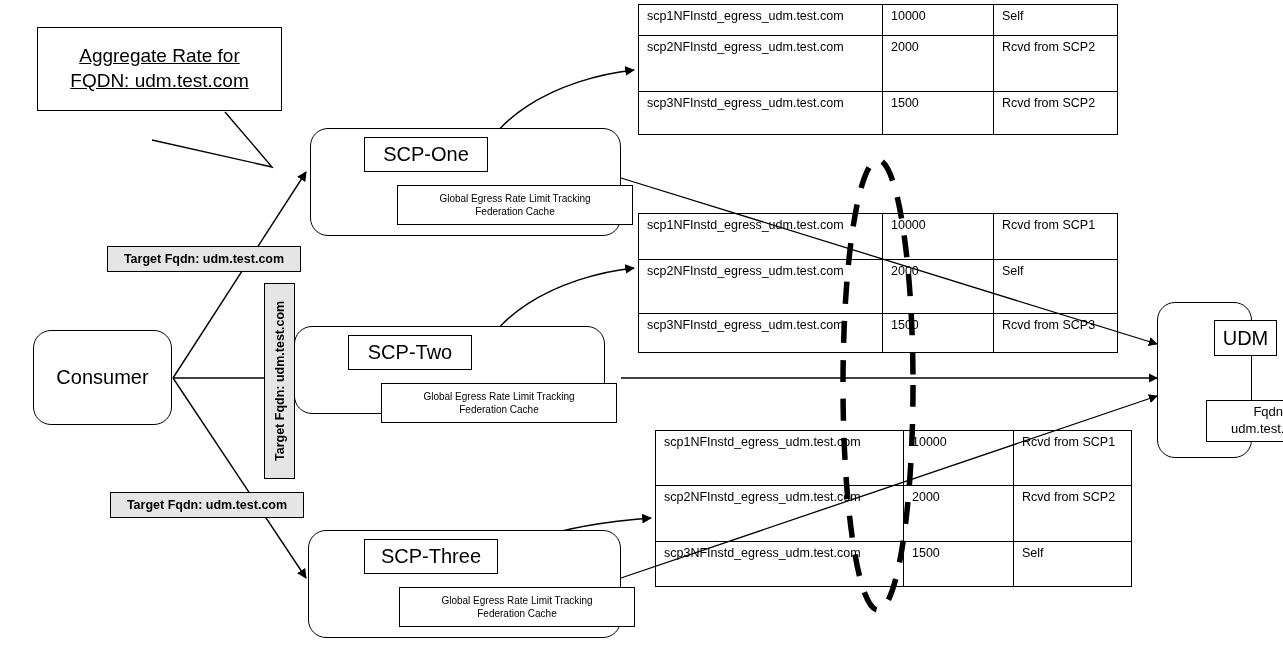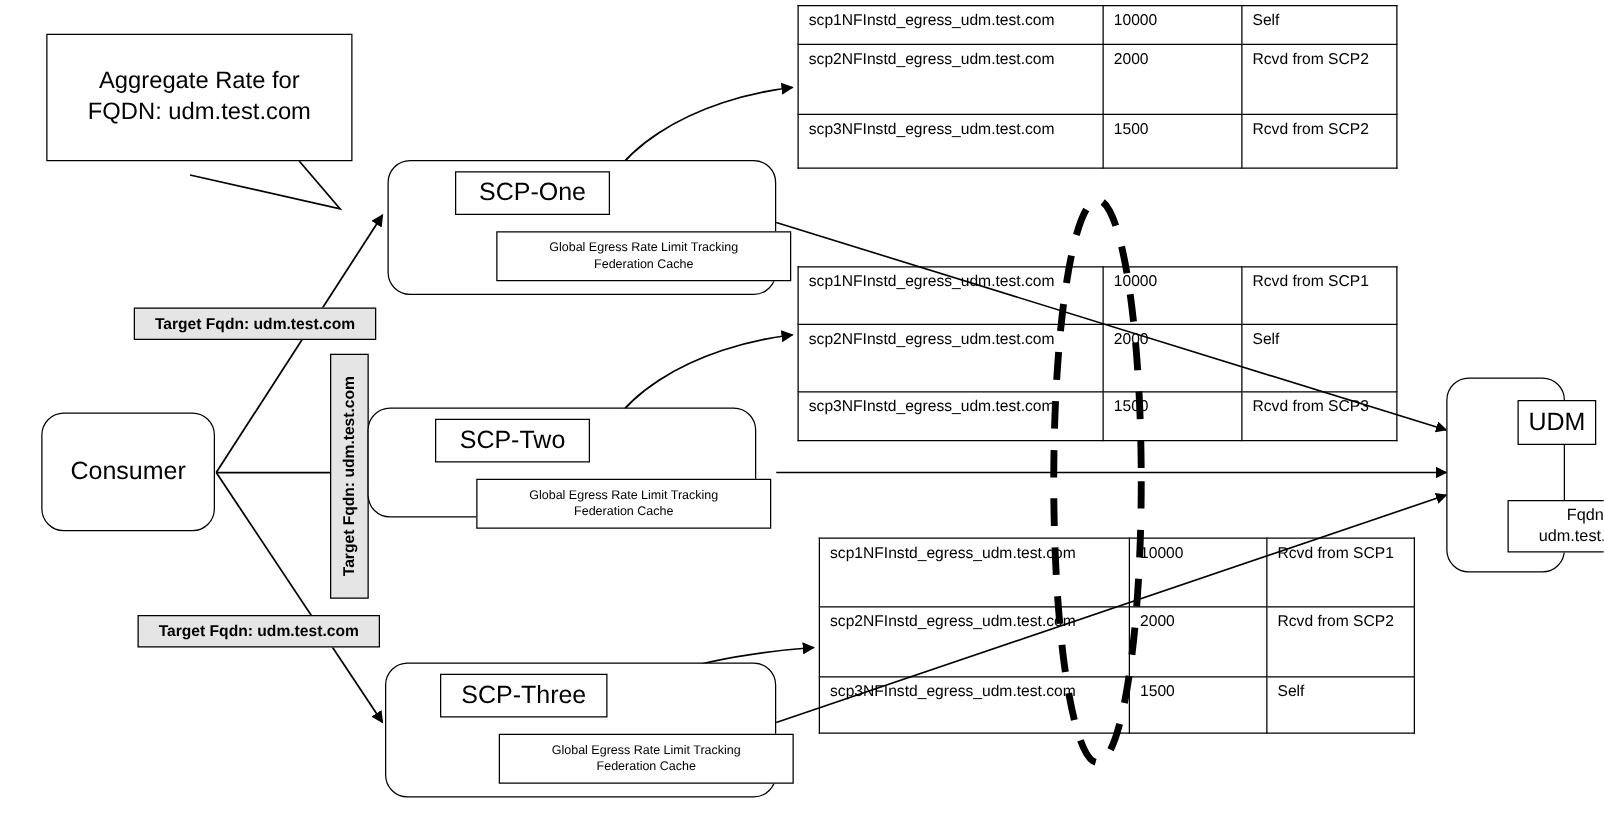--- a/index.html
+++ b/index.html
@@ -137,21 +137,21 @@
 
     <line x1="621" y1="178" x2="1157" y2="344" stroke="#000" stroke-width="1.3" marker-end="url(#arrow)"></line>
 
     <line x1="621" y1="378" x2="1157" y2="378" stroke="#000" stroke-width="1.3" marker-end="url(#arrow)"></line>
 
     <line x1="621" y1="578" x2="1157" y2="396" stroke="#000" stroke-width="1.3" marker-end="url(#arrow)"></line>
 
     <ellipse cx="878" cy="385" rx="35" ry="225" fill="none" stroke="#000" stroke-width="5.5" stroke-dasharray="22 17"></ellipse>
   </svg>
 
-  <div class="callout" style="left:37px; top:27px; width:245px; height:102px;">
+  <div class="callout" style="left:37px; top:27px; width:245px; height:84px;text-decoration:underline;">
     <span>Aggregate Rate for</span>
     <span>FQDN: udm.test.com</span>
   </div>
 
   <div class="node rounded" style="left:33px; top:330px; width:139px; height:95px; display:flex; align-items:center; justify-content:center;text-align:right;">
     <span class="node-title">Consumer</span>
   </div>
 
   <div class="tag-box" style="left:107px; top:246px; width:194px; height:26px;">
     <span>Target Fqdn: udm.test.com</span>
@@ -179,21 +179,21 @@
     <div class="label-box" style="left:13px; top:8px; width:124px; height:35px;">
       <span class="node-title">SCP-Two</span>
     </div>
     <div class="label-box cache-box" style="left:46px; top:56px; width:236px; height:40px; flex-direction:column;">
       <span>Global Egress Rate Limit Tracking</span>
       <span>Federation Cache</span>
     </div>
   </div>
 
   <div class="node rounded" style="left:308px; top:530px; width:313px; height:108px;">
-    <div class="label-box" style="left:3px; top:8px; width:134px; height:35px;">
+    <div class="label-box" style="left:15px; top:8px; width:134px; height:35px;">
       <span class="node-title">SCP-Three</span>
     </div>
     <div class="label-box cache-box" style="left:50px; top:56px; width:236px; height:40px; flex-direction:column;">
       <span>Global Egress Rate Limit Tracking</span>
       <span>Federation Cache</span>
     </div>
   </div>
 
   <div class="node rounded" style="left:1157px; top:302px; width:95px; height:156px;">
     <div class="label-box" style="left:16px; top:17px; width:63px; height:36px;">

